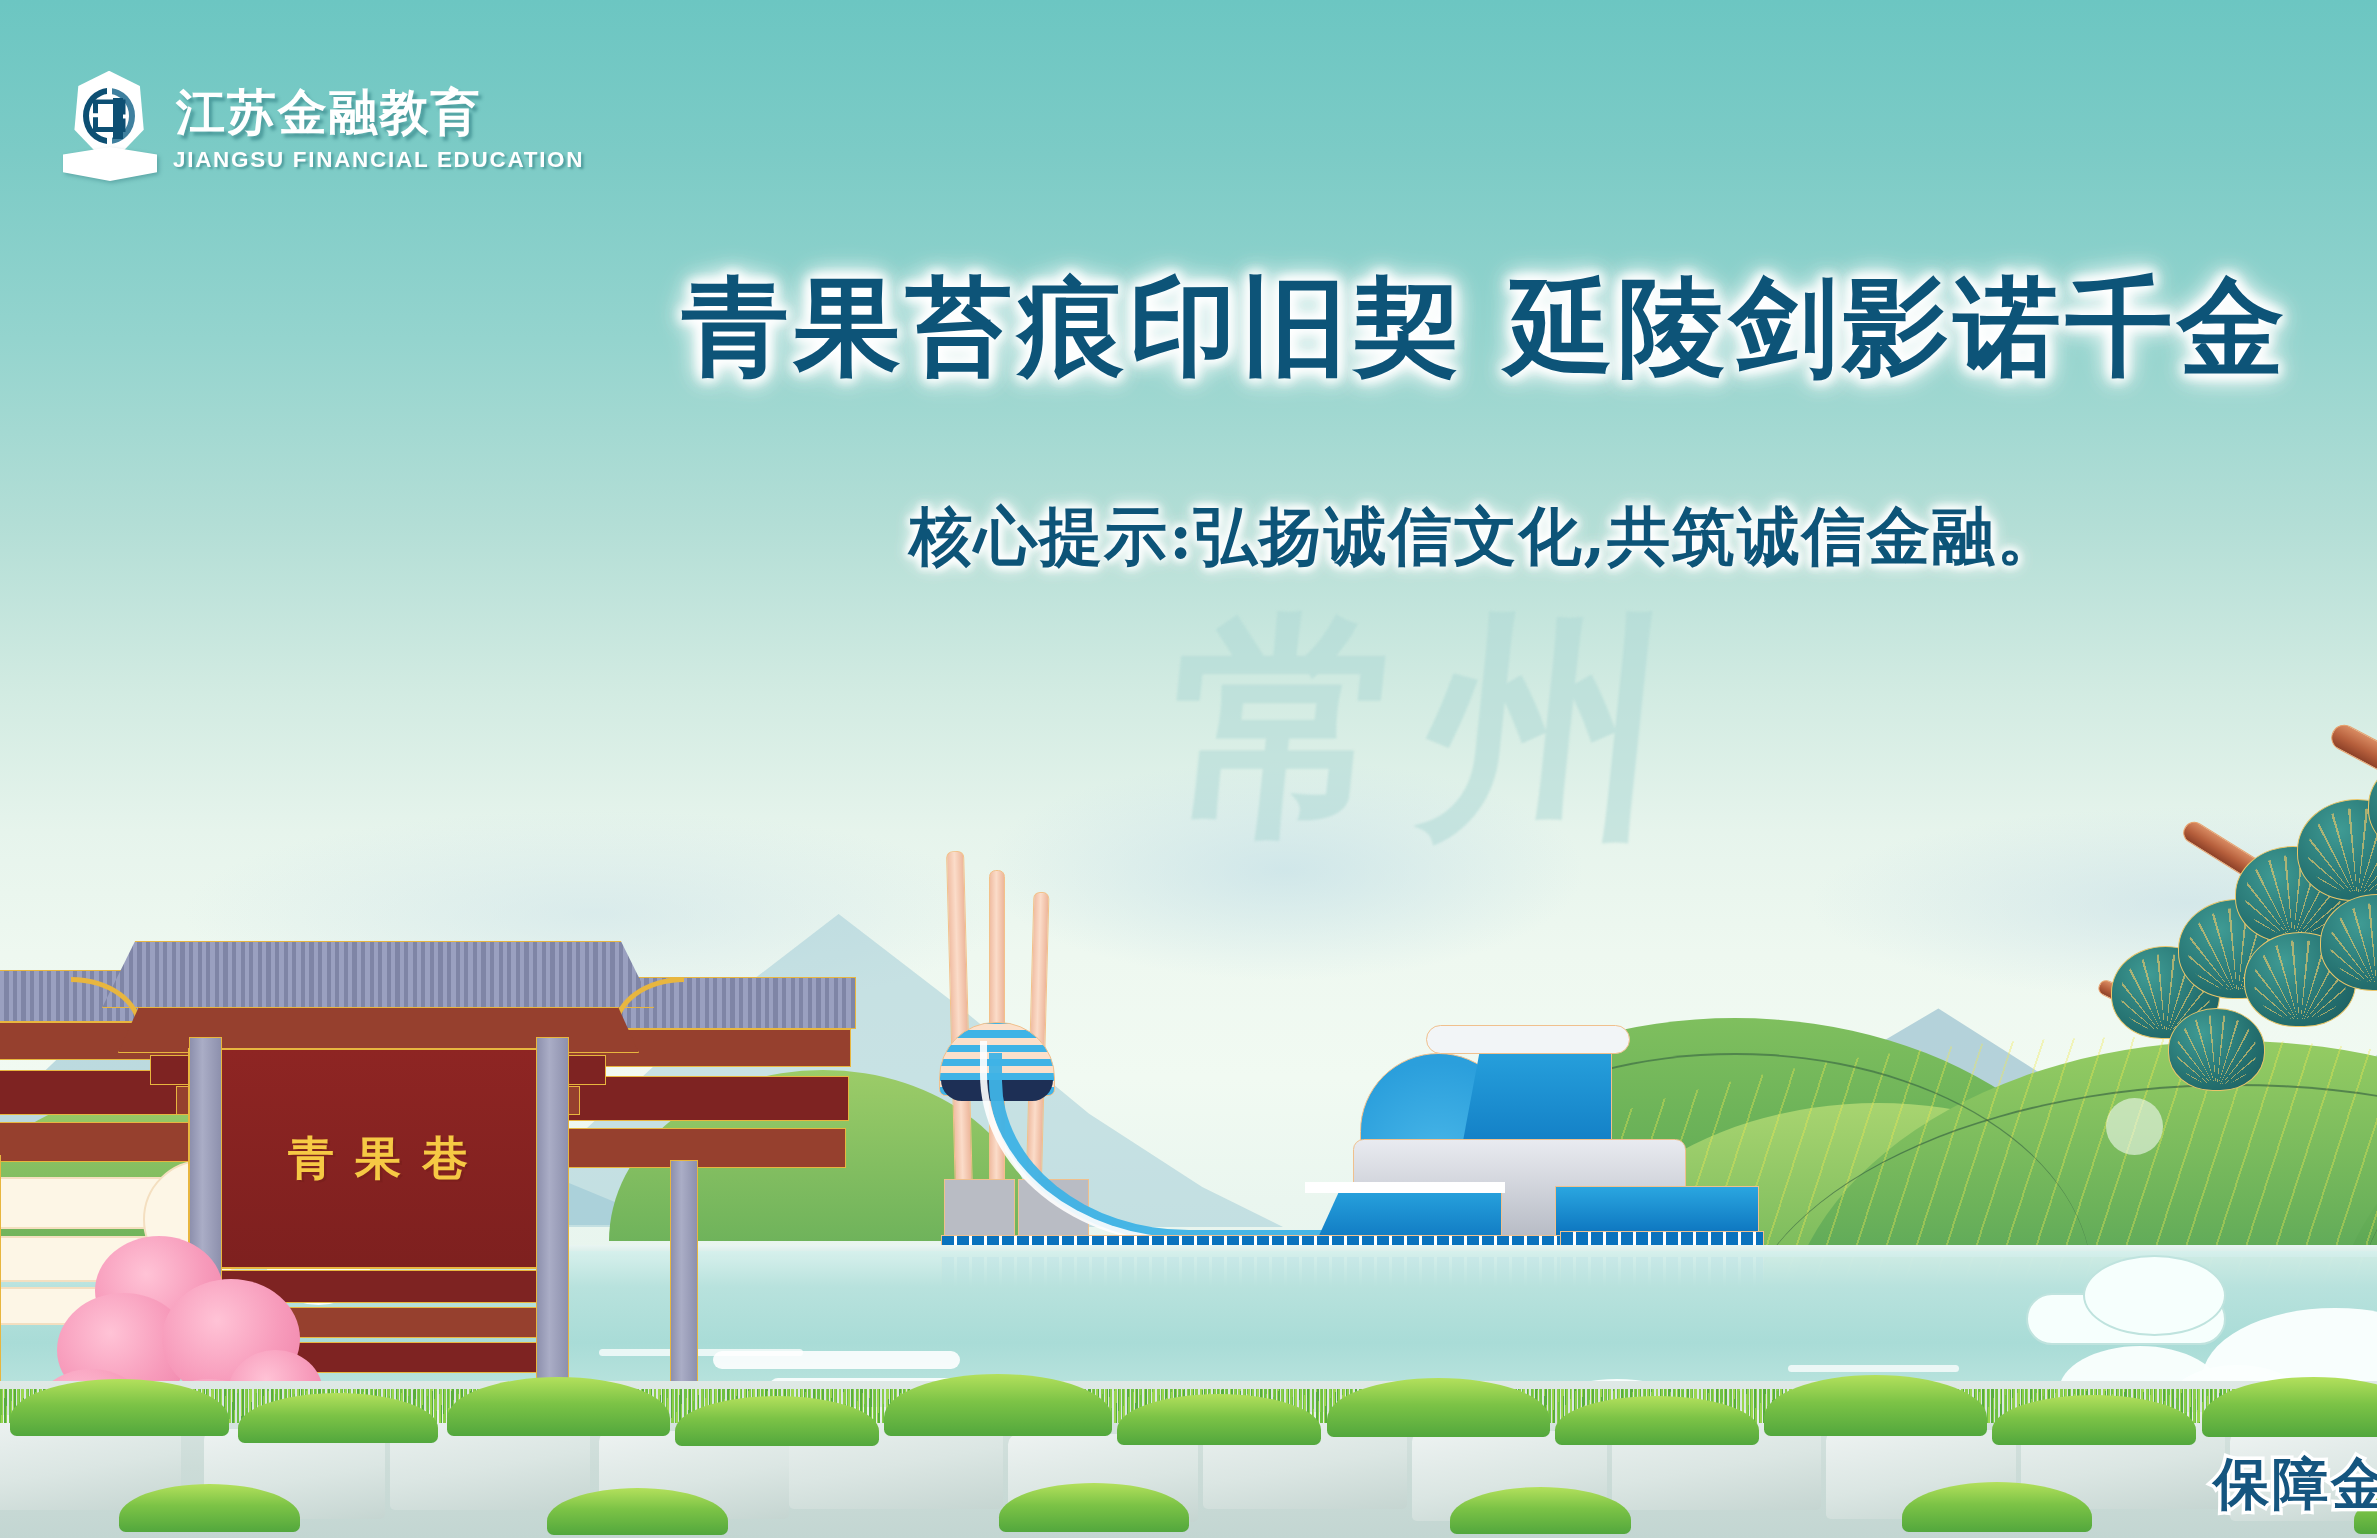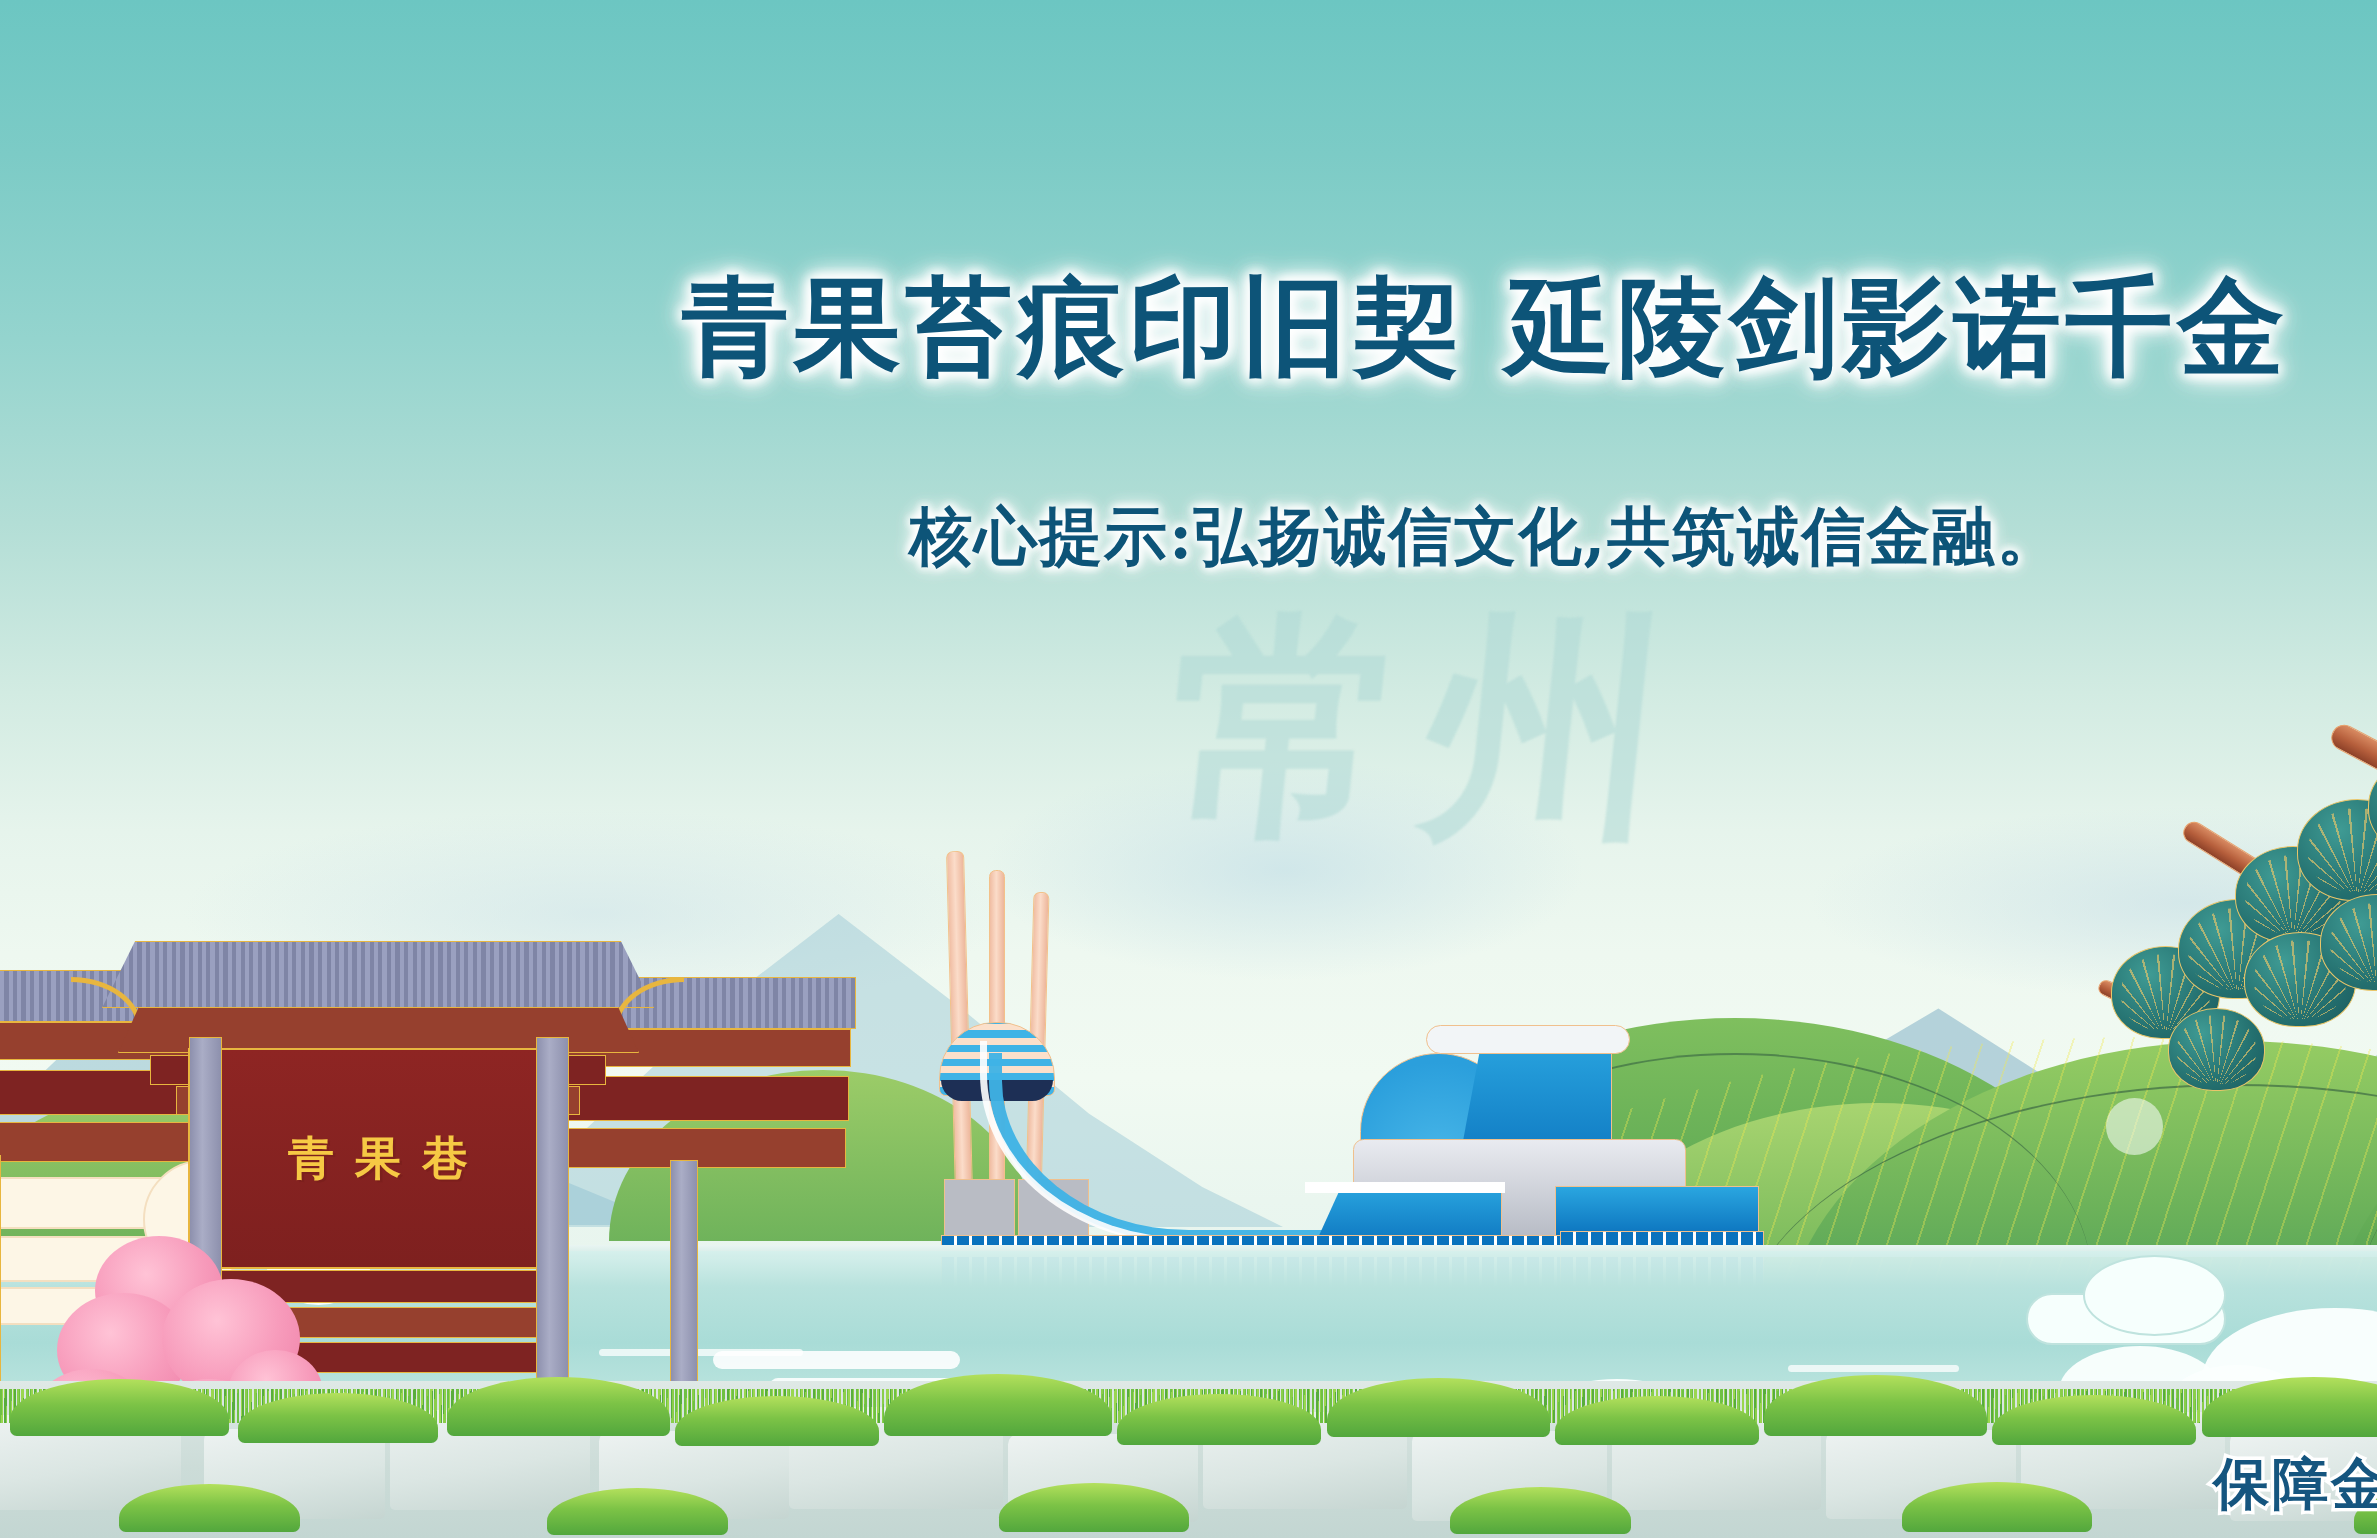--- a/index.html
+++ b/index.html
@@ -621,20 +621,35 @@
     
     
     
     
     
     
     
     
   </div>
 
+  <div class="logo-wrap">
+    <div class="shield"></div>
+    <div class="mono">
+      <div class="ring"></div>
+      <div class="ring2"></div>
+      <div class="s-glyph"></div>
+      <div class="j-bar"></div>
+    </div>
+    <div class="book">
+      <div class="book-half book-l"></div>
+      <div class="book-half book-r"></div>
+    </div>
+    <div class="logo-cn">江苏金融教育</div>
+    <div class="logo-en">JIANGSU FINANCIAL EDUCATION</div>
+  </div>
 
   <h1 class="headline">青果苔痕印旧契 延陵剑影诺千金</h1>
   <h2 class="subhead">核心提示:弘扬诚信文化,共筑诚信金融。</h2>
 
   <div class="tagline">保障金融权益 助力美好生活</div>
 
 </div>
 
 
 </body></html>

